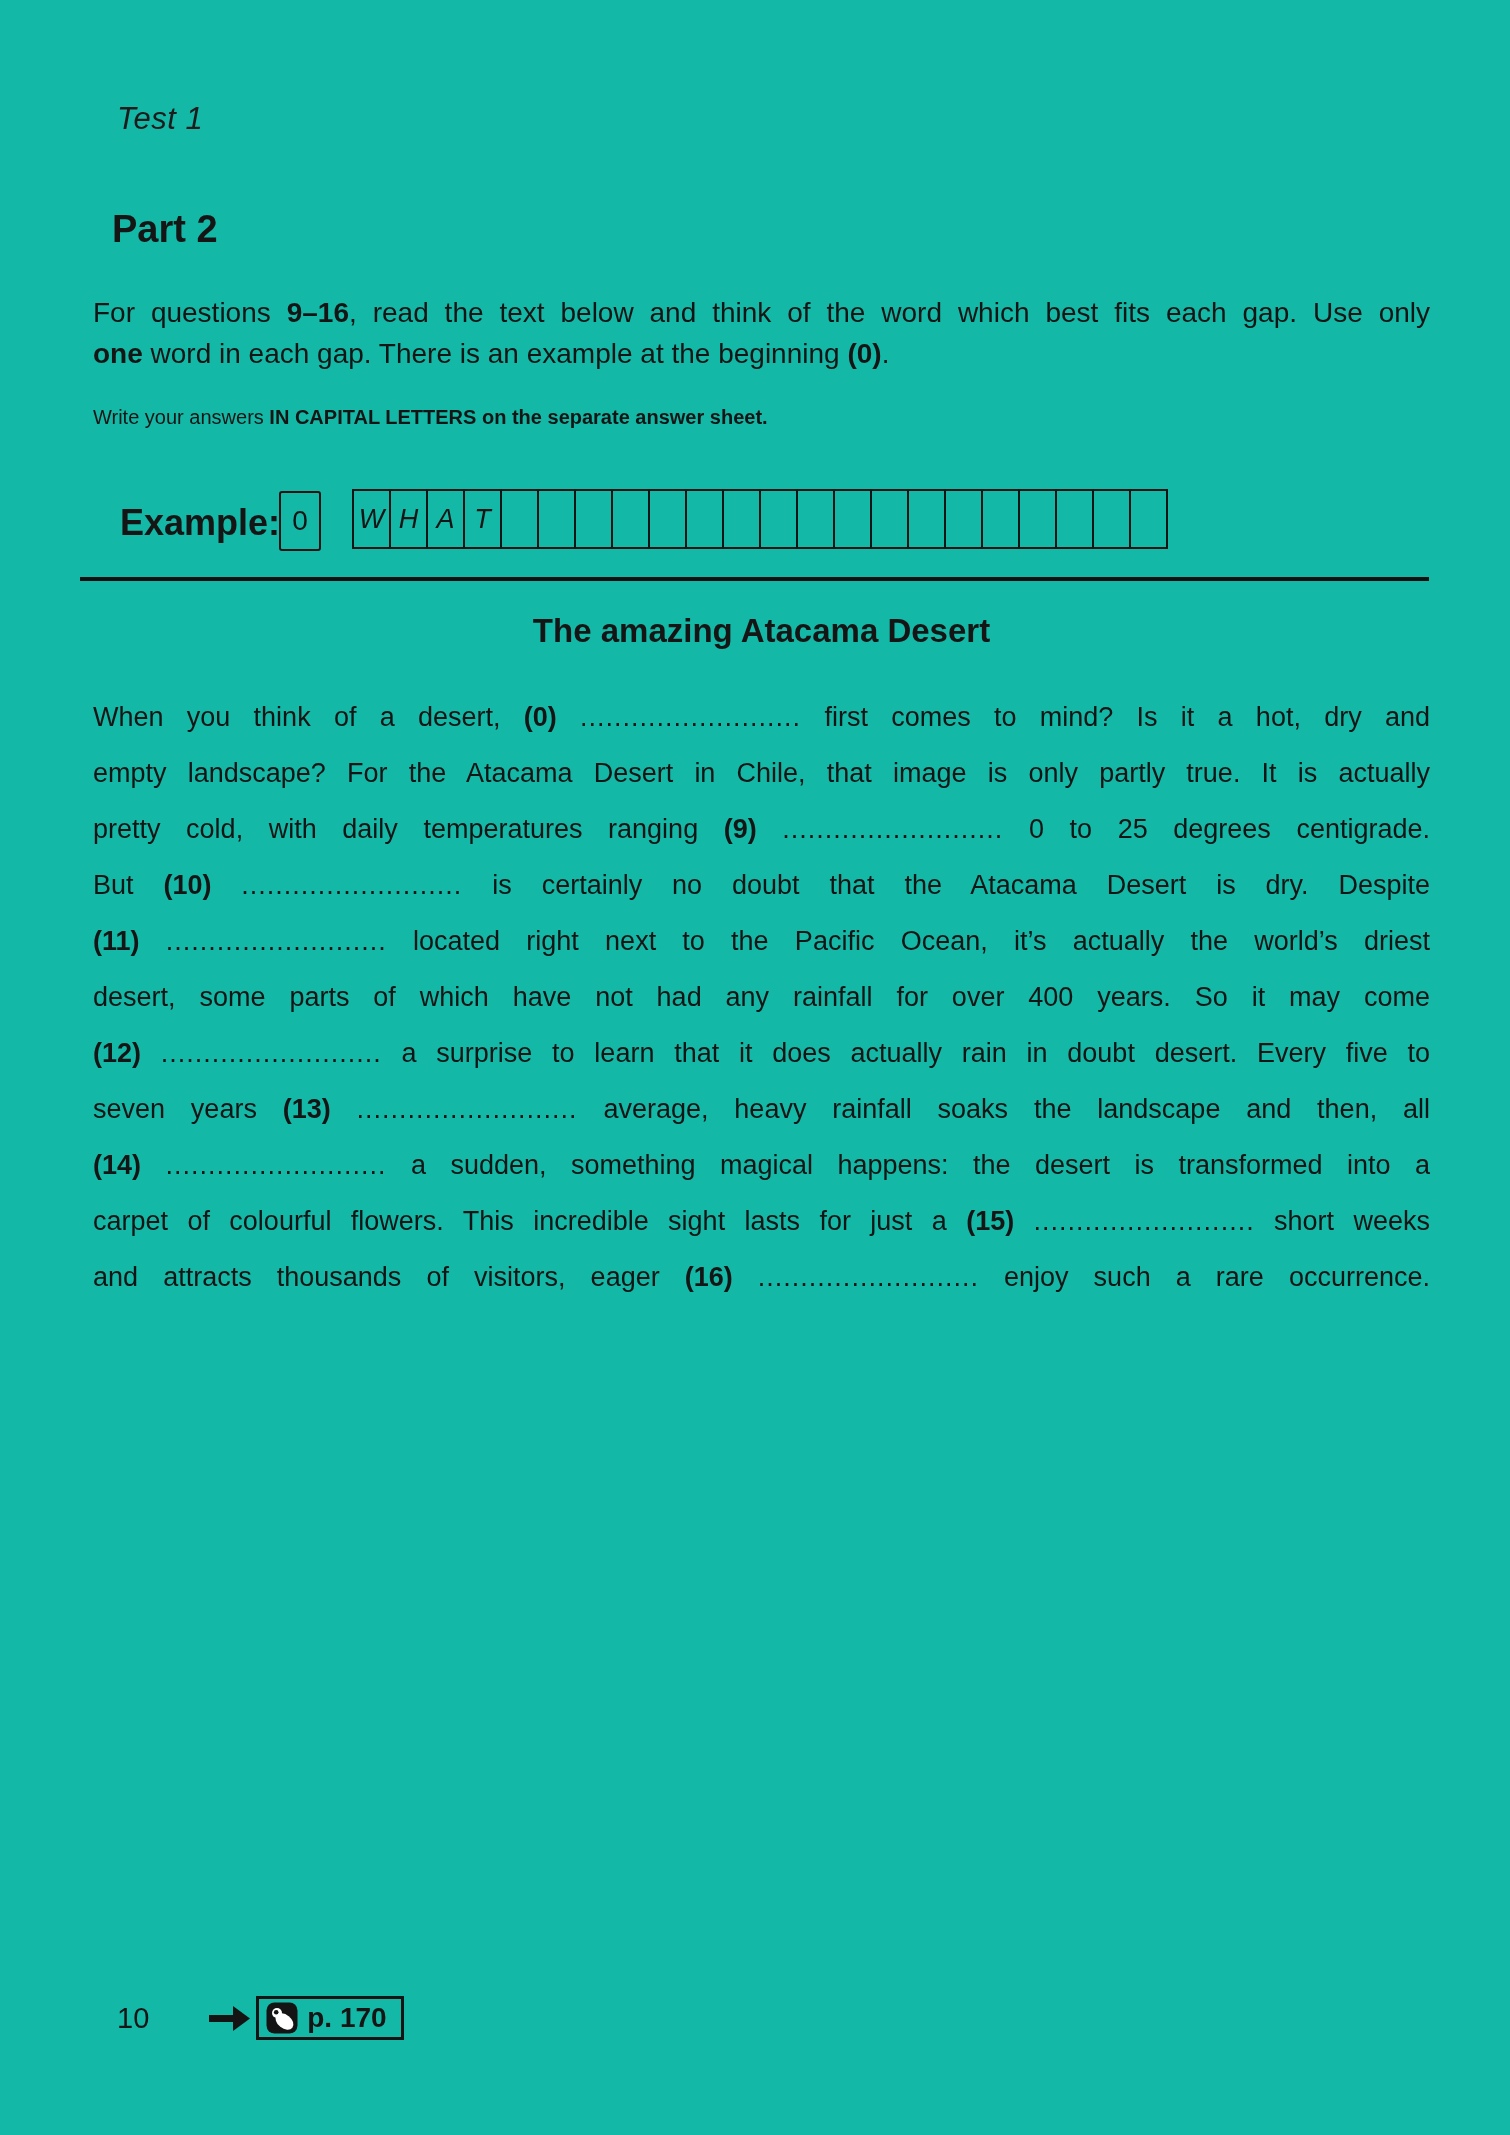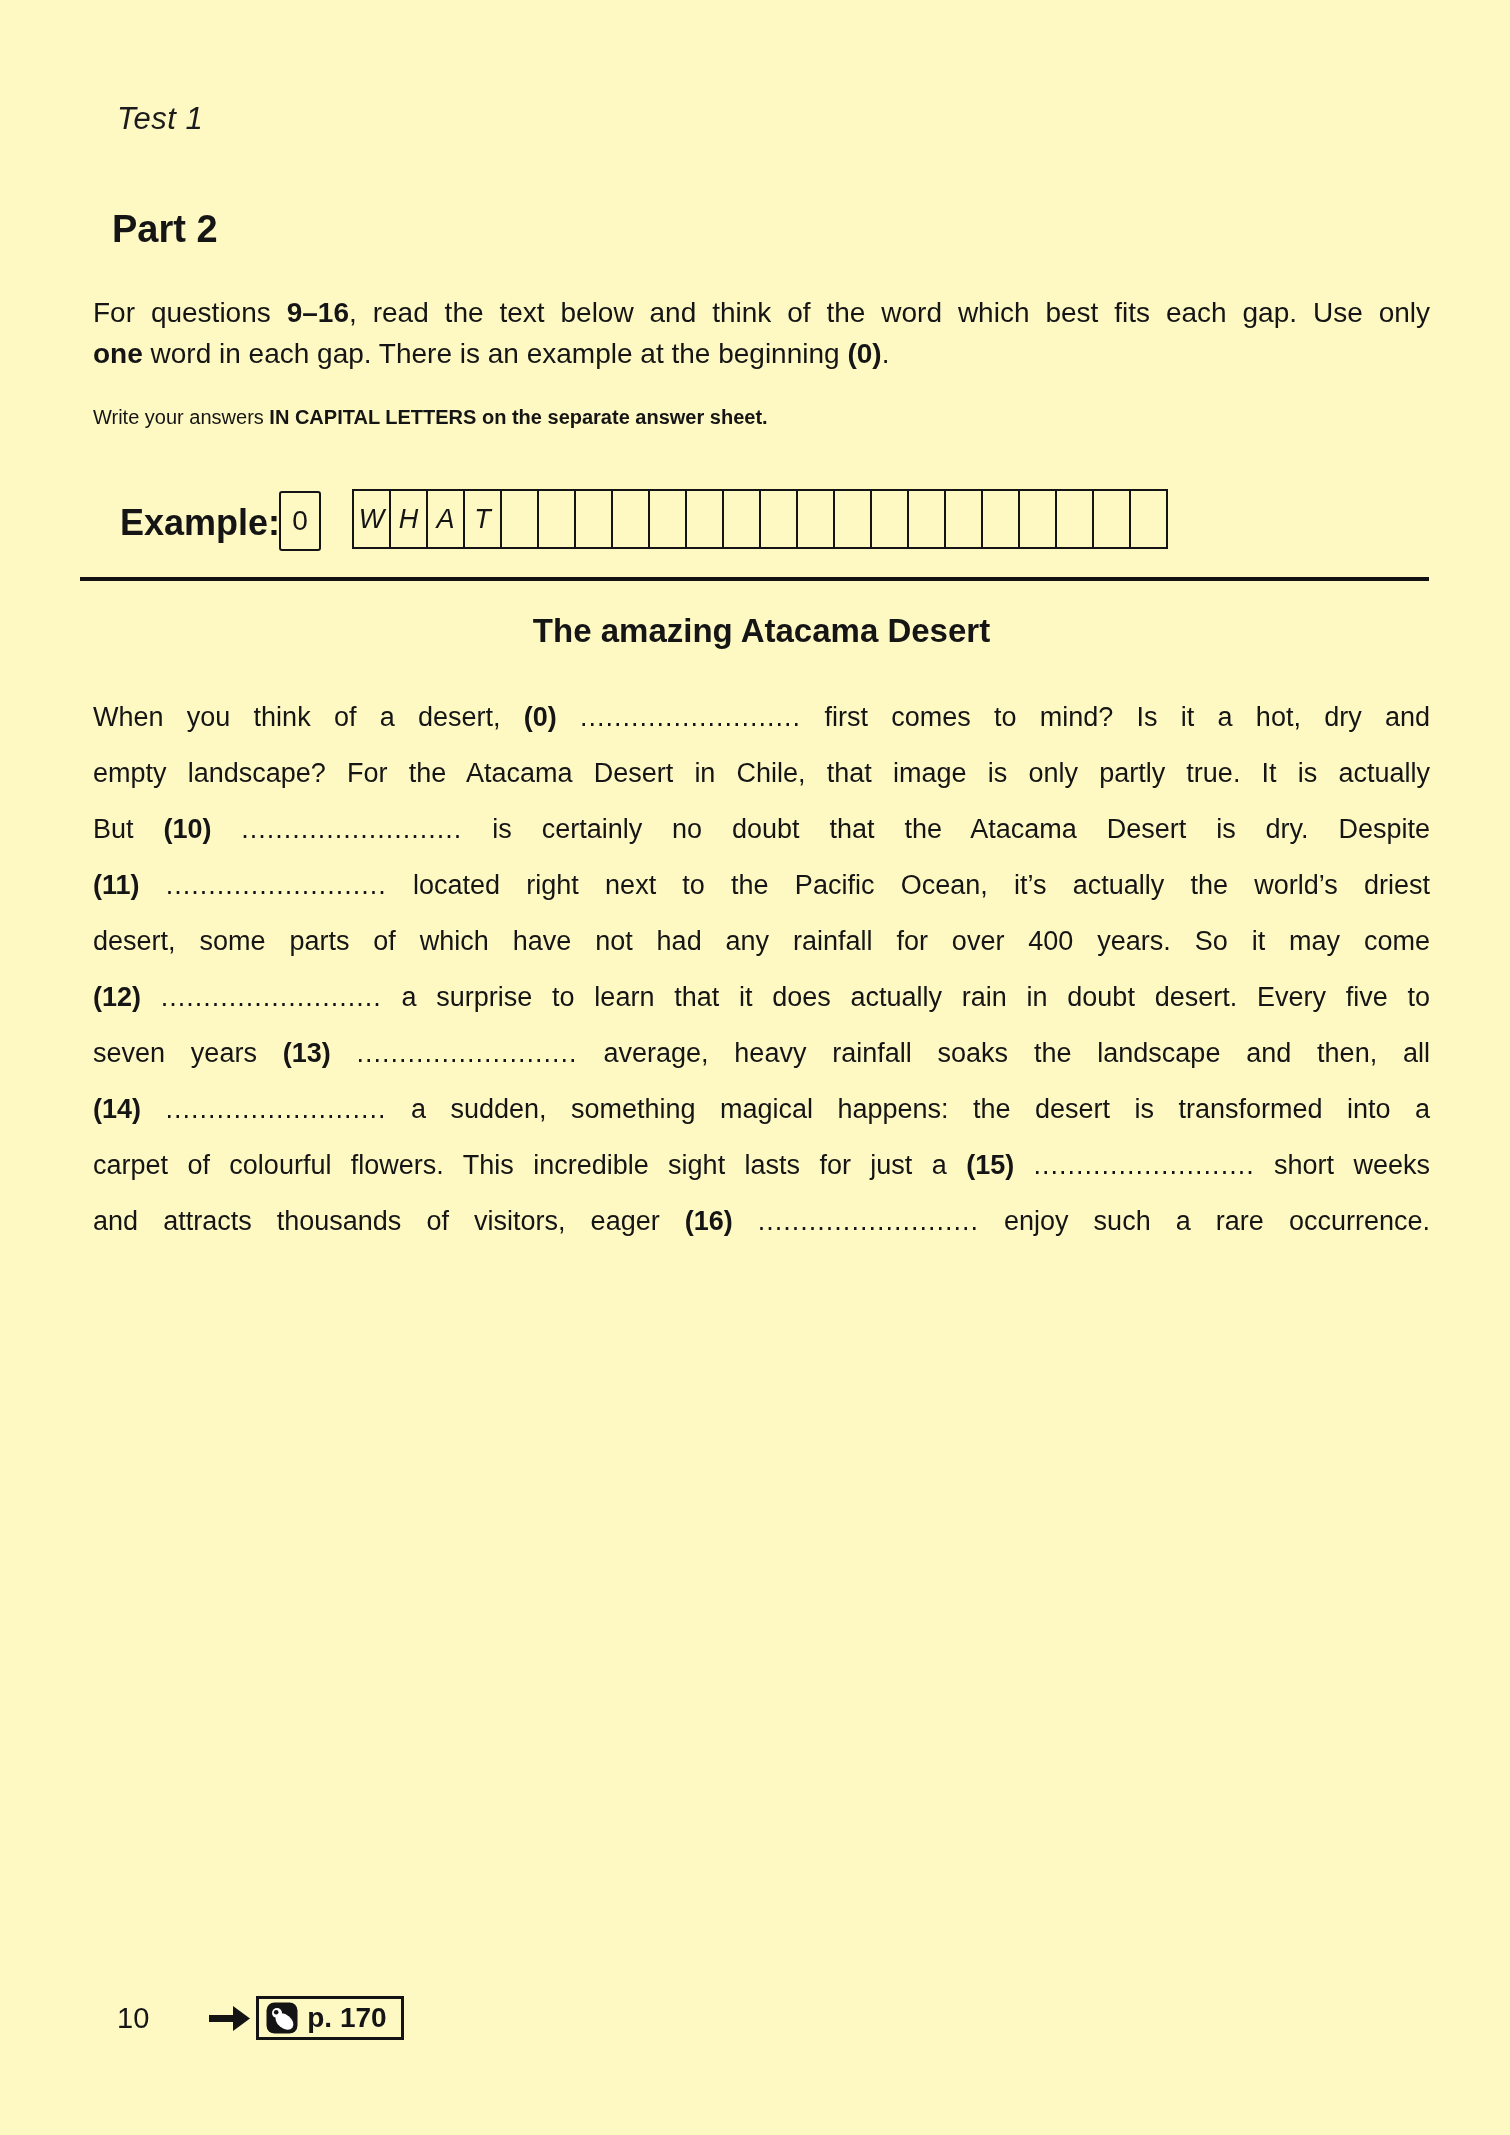--- a/index.html
+++ b/index.html
@@ -1,19 +1,19 @@
 <!DOCTYPE html>
 <html><head>
 <meta charset="utf-8">
 <style>
   html,body{margin:0;padding:0;background:#e8e8e8;}
   .page{
     position:relative;
     width:1510px;height:2135px;
-    background:#fef9c3;
+    background:#14b8a6;
     font-family:"Liberation Sans", sans-serif;
     color:#151515;
     overflow:hidden;
     margin:0 auto;
   }
   .abs{position:absolute;}
   .b{font-weight:bold;}
 
   .test-header{left:117px;top:101px;font-style:italic;font-size:31px;color:#1c1c1c;letter-spacing:.5px;}
   .part-title{left:112px;top:208px;font-size:38px;font-weight:bold;}
@@ -102,20 +102,21 @@
       </div>
   </div>
 
   <div class="abs rule"></div>
 
   <div class="abs passage-title">The amazing Atacama Desert</div>
 
   <div class="abs passage-body">
       <div class="pline"><span>When you think of a desert, </span><span class="b">(0)</span><span> </span><span class="gap">..........................</span><span> first comes to mind? Is it a hot, dry and</span></div>
       <div class="pline"><span>empty landscape? For the Atacama Desert in Chile, that image is only partly true. It is actually</span></div>
+      <div class="pline"><span>pretty cold, with daily temperatures ranging </span><span class="b">(9)</span><span> </span><span class="gap">..........................</span><span> 0 to 25 degrees centigrade.</span></div>
       <div class="pline"><span>But </span><span class="b">(10)</span><span> </span><span class="gap">..........................</span><span> is certainly no doubt that the Atacama Desert is dry. Despite</span></div>
       <div class="pline"><span class="b">(11)</span><span> </span><span class="gap">..........................</span><span> located right next to the Pacific Ocean, it’s actually the world’s driest</span></div>
       <div class="pline"><span>desert, some parts of which have not had any rainfall for over 400 years. So it may come</span></div>
       <div class="pline"><span class="b">(12)</span><span> </span><span class="gap">..........................</span><span> a surprise to learn that it does actually rain in doubt desert. Every five to</span></div>
       <div class="pline"><span>seven years </span><span class="b">(13)</span><span> </span><span class="gap">..........................</span><span> average, heavy rainfall soaks the landscape and then, all</span></div>
       <div class="pline"><span class="b">(14)</span><span> </span><span class="gap">..........................</span><span> a sudden, something magical happens: the desert is transformed into a</span></div>
       <div class="pline"><span>carpet of colourful flowers. This incredible sight lasts for just a </span><span class="b">(15)</span><span> </span><span class="gap">..........................</span><span> short weeks</span></div>
       <div class="pline"><span>and attracts thousands of visitors, eager </span><span class="b">(16)</span><span> </span><span class="gap">..........................</span><span> enjoy such a rare occurrence.</span></div>
     </div>
 

